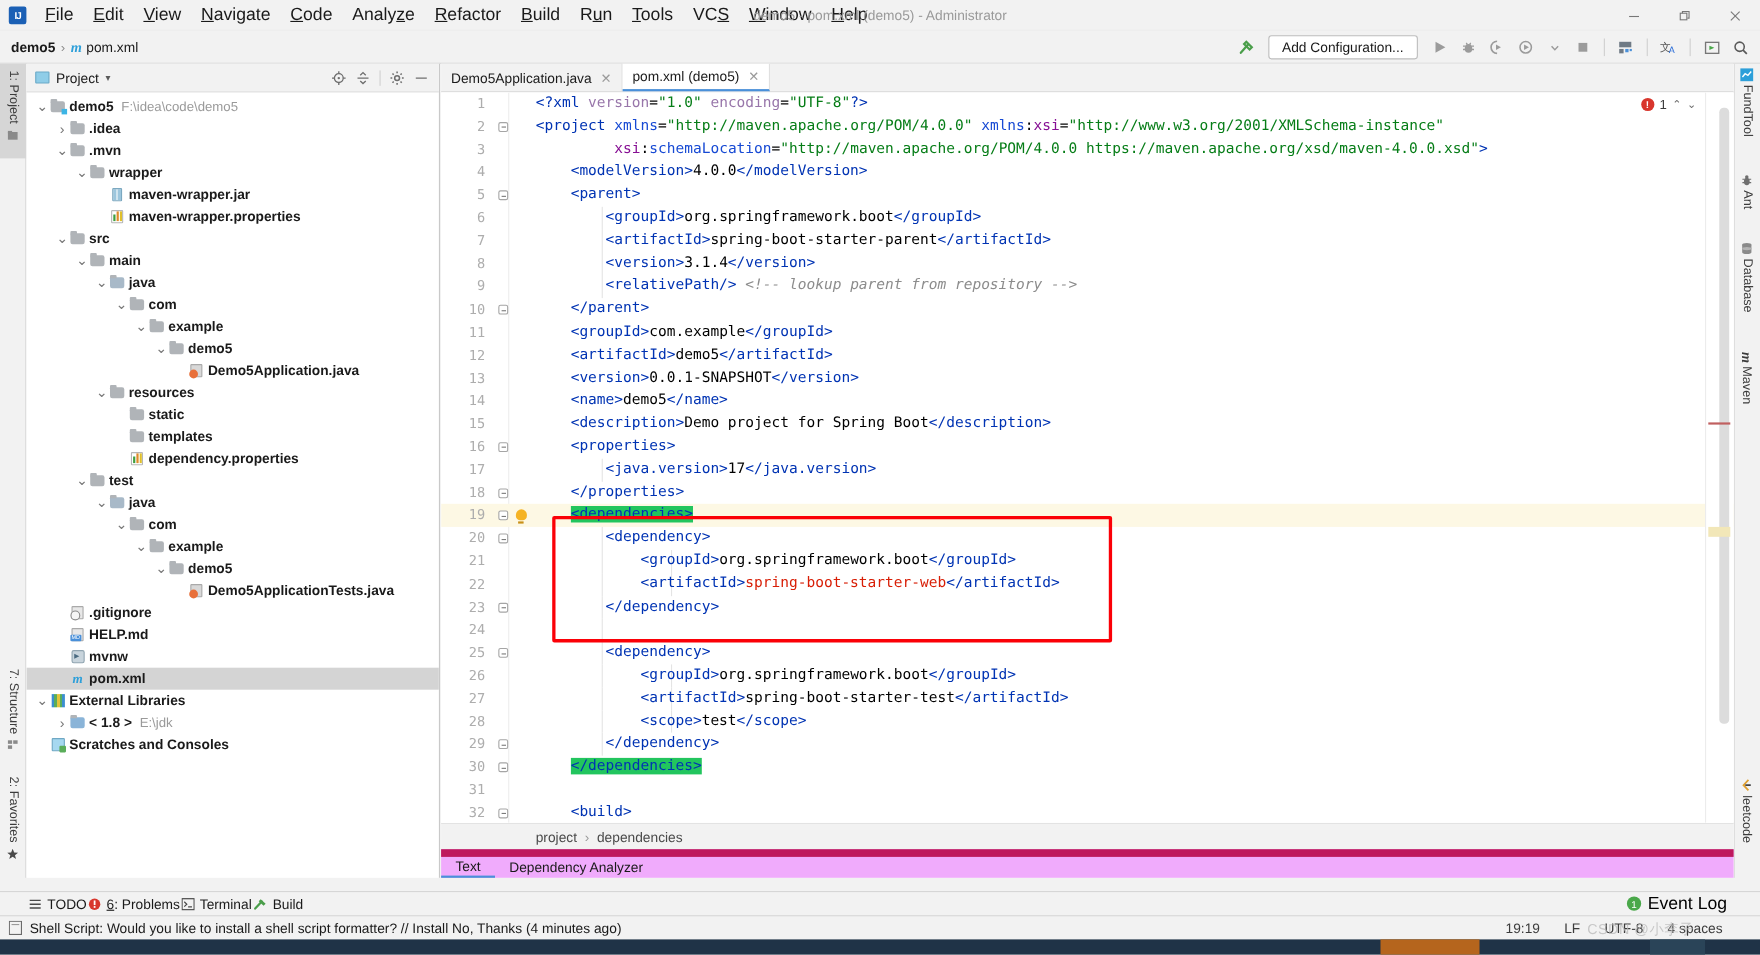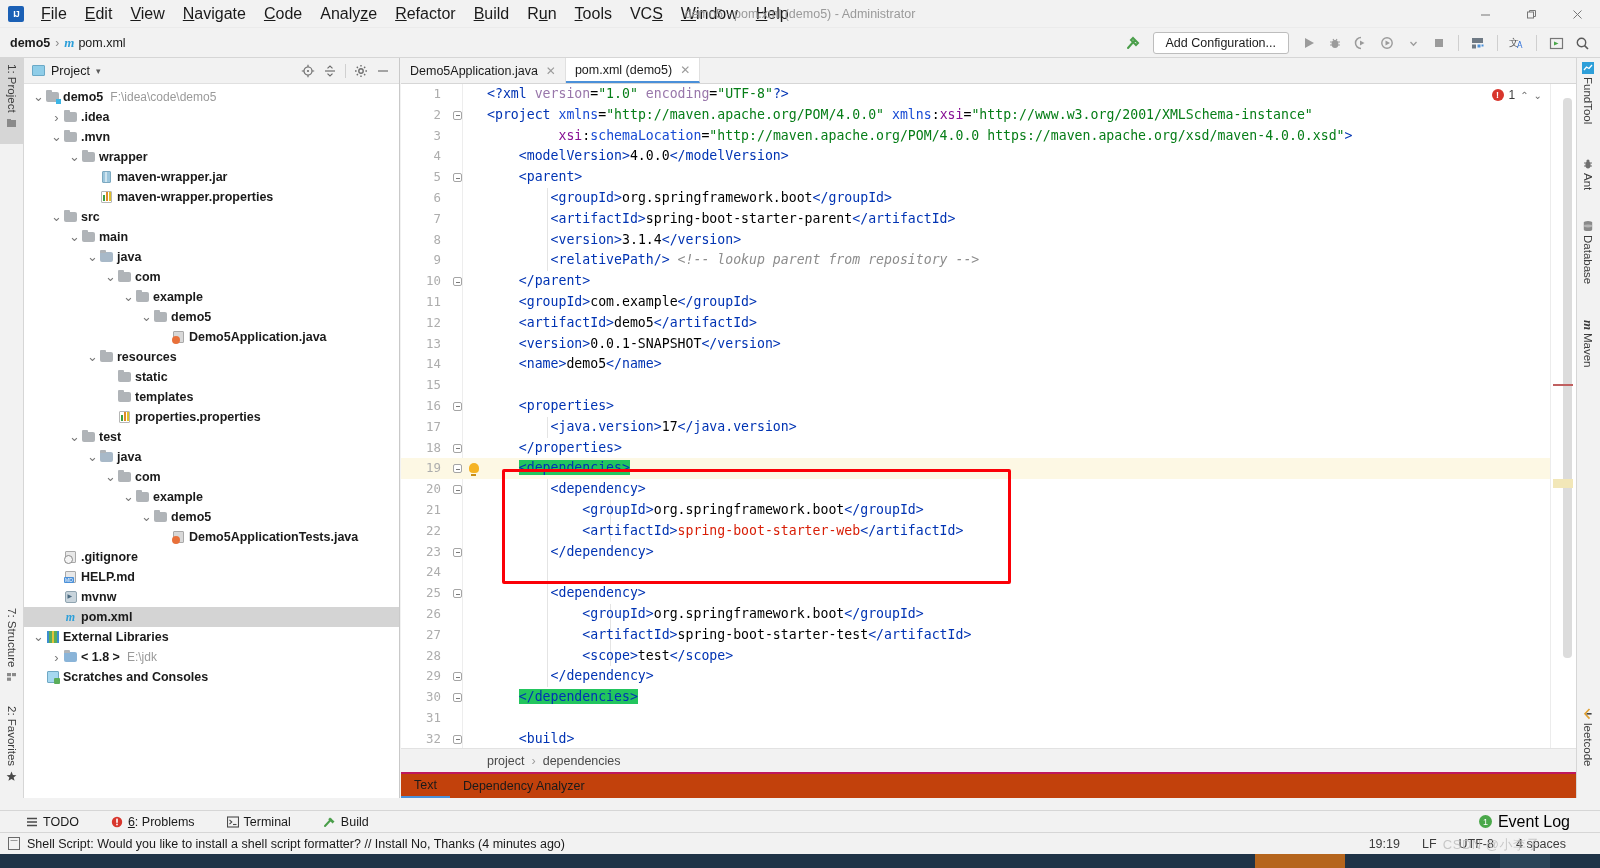--- a/index.html
+++ b/index.html
@@ -308,33 +308,33 @@
     position: absolute; right: 4px; width: 9px; background: #dcdcdc; border-radius: 4px;
   }
   .marker { position: absolute; right: 3px; width: 20px; height: 2px; }
 
   
   .editor-crumb {
     height: 24px; flex: 0 0 auto; background: #f2f2f2; display: flex; align-items: center;
     padding-left: 86px; font-size: 12.5px; color: #4a4a4a; border-top: 1px solid #e2e2e2;
   }
   .sub-tabbar {
-    height: 26px; flex: 0 0 auto; background: #c2410c; display: flex; align-items: stretch;
-    border-top: 2px solid #be185d;
+    height: 26px; flex: 0 0 auto; background: #f0abfc; display: flex; align-items: stretch;
+    border-top: 7px solid #be185d;
   }
   .subtab {
     display: flex; align-items: center; padding: 0 13px; font-size: 12.5px; color: #1a1a1a;
   }
   .subtab.active { border-bottom: 2px solid #4a90d9; }
 
   
   .bottombar {
     position: absolute; left: 0; bottom: 36px; width: 1600px; height: 22px;
     background: #f2f2f2; border-top: 1px solid #d6d6d6;
-    display: flex; align-items: center; padding-left: 26px; gap: 32px;
+    display: flex; align-items: center; padding-left: 26px; gap: 1px;
   }
   .bb-item { display: flex; align-items: center; gap: 5px; font-size: 12.5px; color: #1a1a1a; }
   .bb-item u { text-decoration: underline; }
   .bb-right { margin-left: auto; display: flex; align-items: center; gap: 6px; padding-right: 30px; }
   .green-badge {
     width: 13px; height: 13px; border-radius: 50%; background: #4aa84a; color: #fff;
     font-size: 9px; display: flex; align-items: center; justify-content: center;
   }
 
   
@@ -719,21 +719,21 @@
             <span class="ic-folder"></span>
           </span>
           <span class="tlabel">templates</span>
         </div>
         <div class="trow">
           <span style="width: 80px; flex: 0 0 auto;"></span>
           <span class="tarrow"></span>
           <span class="ic">
             <span class="ic-props"></span>
           </span>
-          <span class="tlabel">properties.properties</span>
+          <span class="tlabel">dependency.properties</span>
         </div>
         <div class="trow">
           <span style="width: 44px; flex: 0 0 auto;"></span>
           <span class="tarrow" style="font-size: 13px; line-height: 6px;">⌄</span>
           <span class="ic">
             <span class="ic-folder"></span>
           </span>
           <span class="tlabel">test</span>
         </div>
         <div class="trow">
@@ -858,21 +858,21 @@
           <div class="line"><span class="lnum">5</span><span class="fold"><span class="fbox"></span></span><span class="ctext"><span class="val">    </span><span class="tag">&lt;parent&gt;</span></span></div>
           <div class="line"><span class="lnum">6</span><span class="indent-guide" style="left: 145.6px;"></span><span class="ctext"><span class="val">        </span><span class="tag">&lt;groupId&gt;</span><span class="val">org.springframework.boot</span><span class="tag">&lt;/groupId&gt;</span></span></div>
           <div class="line"><span class="lnum">7</span><span class="indent-guide" style="left: 145.6px;"></span><span class="ctext"><span class="val">        </span><span class="tag">&lt;artifactId&gt;</span><span class="val">spring-boot-starter-parent</span><span class="tag">&lt;/artifactId&gt;</span></span></div>
           <div class="line"><span class="lnum">8</span><span class="indent-guide" style="left: 145.6px;"></span><span class="ctext"><span class="val">        </span><span class="tag">&lt;version&gt;</span><span class="val">3.1.4</span><span class="tag">&lt;/version&gt;</span></span></div>
           <div class="line"><span class="lnum">9</span><span class="indent-guide" style="left: 145.6px;"></span><span class="ctext"><span class="val">        </span><span class="tag">&lt;relativePath/&gt;</span><span class="val"> </span><span class="cmt">&lt;!-- lookup parent from repository --&gt;</span></span></div>
           <div class="line"><span class="lnum">10</span><span class="fold"><span class="fbox"></span></span><span class="ctext"><span class="val">    </span><span class="tag">&lt;/parent&gt;</span></span></div>
           <div class="line"><span class="lnum">11</span><span class="ctext"><span class="val">    </span><span class="tag">&lt;groupId&gt;</span><span class="val">com.example</span><span class="tag">&lt;/groupId&gt;</span></span></div>
           <div class="line"><span class="lnum">12</span><span class="ctext"><span class="val">    </span><span class="tag">&lt;artifactId&gt;</span><span class="val">demo5</span><span class="tag">&lt;/artifactId&gt;</span></span></div>
           <div class="line"><span class="lnum">13</span><span class="ctext"><span class="val">    </span><span class="tag">&lt;version&gt;</span><span class="val">0.0.1-SNAPSHOT</span><span class="tag">&lt;/version&gt;</span></span></div>
           <div class="line"><span class="lnum">14</span><span class="ctext"><span class="val">    </span><span class="tag">&lt;name&gt;</span><span class="val">demo5</span><span class="tag">&lt;/name&gt;</span></span></div>
-          <div class="line"><span class="lnum">15</span></div>
+          <div class="line"><span class="lnum">15</span><span class="ctext"><span class="val">    </span><span class="tag">&lt;description&gt;</span><span class="val">Demo project for Spring Boot</span><span class="tag">&lt;/description&gt;</span></span></div>
           <div class="line"><span class="lnum">16</span><span class="fold"><span class="fbox"></span></span><span class="ctext"><span class="val">    </span><span class="tag">&lt;properties&gt;</span></span></div>
           <div class="line"><span class="lnum">17</span><span class="indent-guide" style="left: 145.6px;"></span><span class="ctext"><span class="val">        </span><span class="tag">&lt;java.version&gt;</span><span class="val">17</span><span class="tag">&lt;/java.version&gt;</span></span></div>
           <div class="line"><span class="lnum">18</span><span class="fold"><span class="fbox"></span></span><span class="ctext"><span class="val">    </span><span class="tag">&lt;/properties&gt;</span></span></div>
           <div class="line hl"><span class="lnum">19</span><span class="fold"><span class="fbox"></span></span><span class="fold bulb"><span class="bulb-ic"></span></span><span class="ctext"><span class="val">    </span><span class="tag hlsel">&lt;dependencies&gt;</span></span></div>
           <div class="line"><span class="lnum">20</span><span class="fold"><span class="fbox"></span></span><span class="indent-guide" style="left: 145.6px;"></span><span class="ctext"><span class="val">        </span><span class="tag">&lt;dependency&gt;</span></span></div>
           <div class="line"><span class="lnum">21</span><span class="indent-guide" style="left: 145.6px;"></span><span class="indent-guide" style="left: 209.2px;"></span><span class="ctext"><span class="val">            </span><span class="tag">&lt;groupId&gt;</span><span class="val">org.springframework.boot</span><span class="tag">&lt;/groupId&gt;</span></span></div>
           <div class="line"><span class="lnum">22</span><span class="indent-guide" style="left: 145.6px;"></span><span class="indent-guide" style="left: 209.2px;"></span><span class="ctext"><span class="val">            </span><span class="tag">&lt;artifactId&gt;</span><span class="err">spring-boot-starter-web</span><span class="tag">&lt;/artifactId&gt;</span></span></div>
           <div class="line"><span class="lnum">23</span><span class="fold"><span class="fbox"></span></span><span class="indent-guide" style="left: 145.6px;"></span><span class="ctext"><span class="val">        </span><span class="tag">&lt;/dependency&gt;</span></span></div>
           <div class="line"><span class="lnum">24</span><span class="indent-guide" style="left: 145.6px;"></span><span class="ctext"></span></div>
           <div class="line"><span class="lnum">25</span><span class="fold"><span class="fbox"></span></span><span class="indent-guide" style="left: 145.6px;"></span><span class="ctext"><span class="val">        </span><span class="tag">&lt;dependency&gt;</span></span></div>

